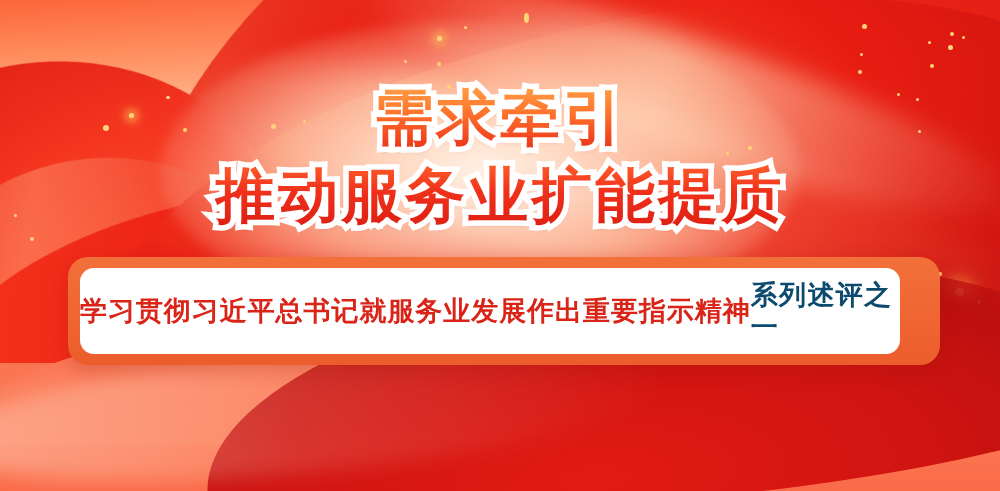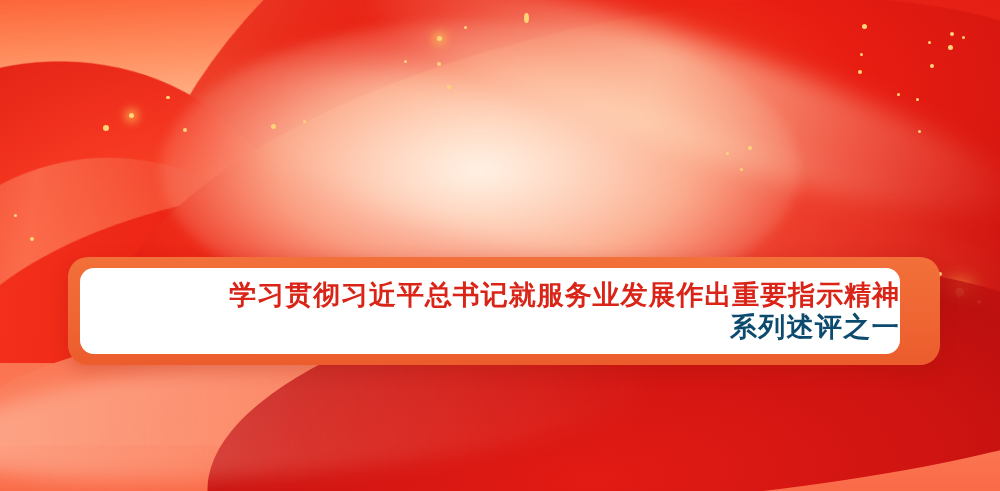--- a/index.html
+++ b/index.html
@@ -160,21 +160,21 @@
     position:absolute; left:68px; top:257px; width:872px; height:108px;
     background:linear-gradient(180deg,#f2703a 0%,#ef6633 55%,#ec5c2c 100%);
     border-radius:20px;
     z-index:6;
     box-shadow:0 6px 18px rgba(150,25,10,.22);
   }
   .sub-inner{
     position:absolute; left:12px; top:11px; width:820px; height:86px;
     background:#ffffff;
     border-radius:14px;
-    display:flex; flex-direction:column; align-items:flex-end; justify-content:center;
+    display:flex; flex-direction:row; align-items:center; justify-content:center;
     padding:4px 0 2px;
   }
   .sub-l1{
     font-size:27px; font-weight:900; color:#d92417;
     letter-spacing:.035em; line-height:1.18; white-space:nowrap;
   }
   .sub-l2{
     font-size:27px; font-weight:900; color:#0c4a6e;
     letter-spacing:.05em; line-height:1.18;
   }
@@ -250,20 +250,30 @@
     <div class="sparkle" style="left:936px;top:312px;width:3px;height:3px;"></div>
     <div class="sparkle glow" style="left:787px;top:358px;width:6px;height:6px;"></div>
     <div class="sparkle" style="left:812px;top:366px;width:4px;height:4px;"></div>
     <div class="sparkle" style="left:860px;top:360px;width:5px;height:5px;"></div>
     <div class="sparkle" style="left:884px;top:368px;width:3px;height:3px;"></div>
     <div class="sparkle glow" style="left:863px;top:374px;width:5px;height:5px;"></div>
     <div class="sparkle" style="left:30px;top:237px;width:4px;height:4px;"></div>
     <div class="sparkle" style="left:14px;top:214px;width:3px;height:3px;"></div>
   </div>
 
+  <div class="title-wrap">
+    <span class="t-line t1">
+      <span class="stroke">需求牵引</span>
+      <span class="fill">需求牵引</span>
+    </span>
+    <span class="t-line t2">
+      <span class="stroke">推动服务业扩能提质</span>
+      <span class="fill">推动服务业扩能提质</span>
+    </span>
+  </div>
 
   <div class="sub-outer">
     <div class="sub-inner">
       <div class="sub-l1">学习贯彻习近平总书记就服务业发展作出重要指示精神</div>
       <div class="sub-l2">系列述评之一</div>
     </div>
   </div>
 
   <div class="footer-band">
     <div class="footer-wave"></div>

